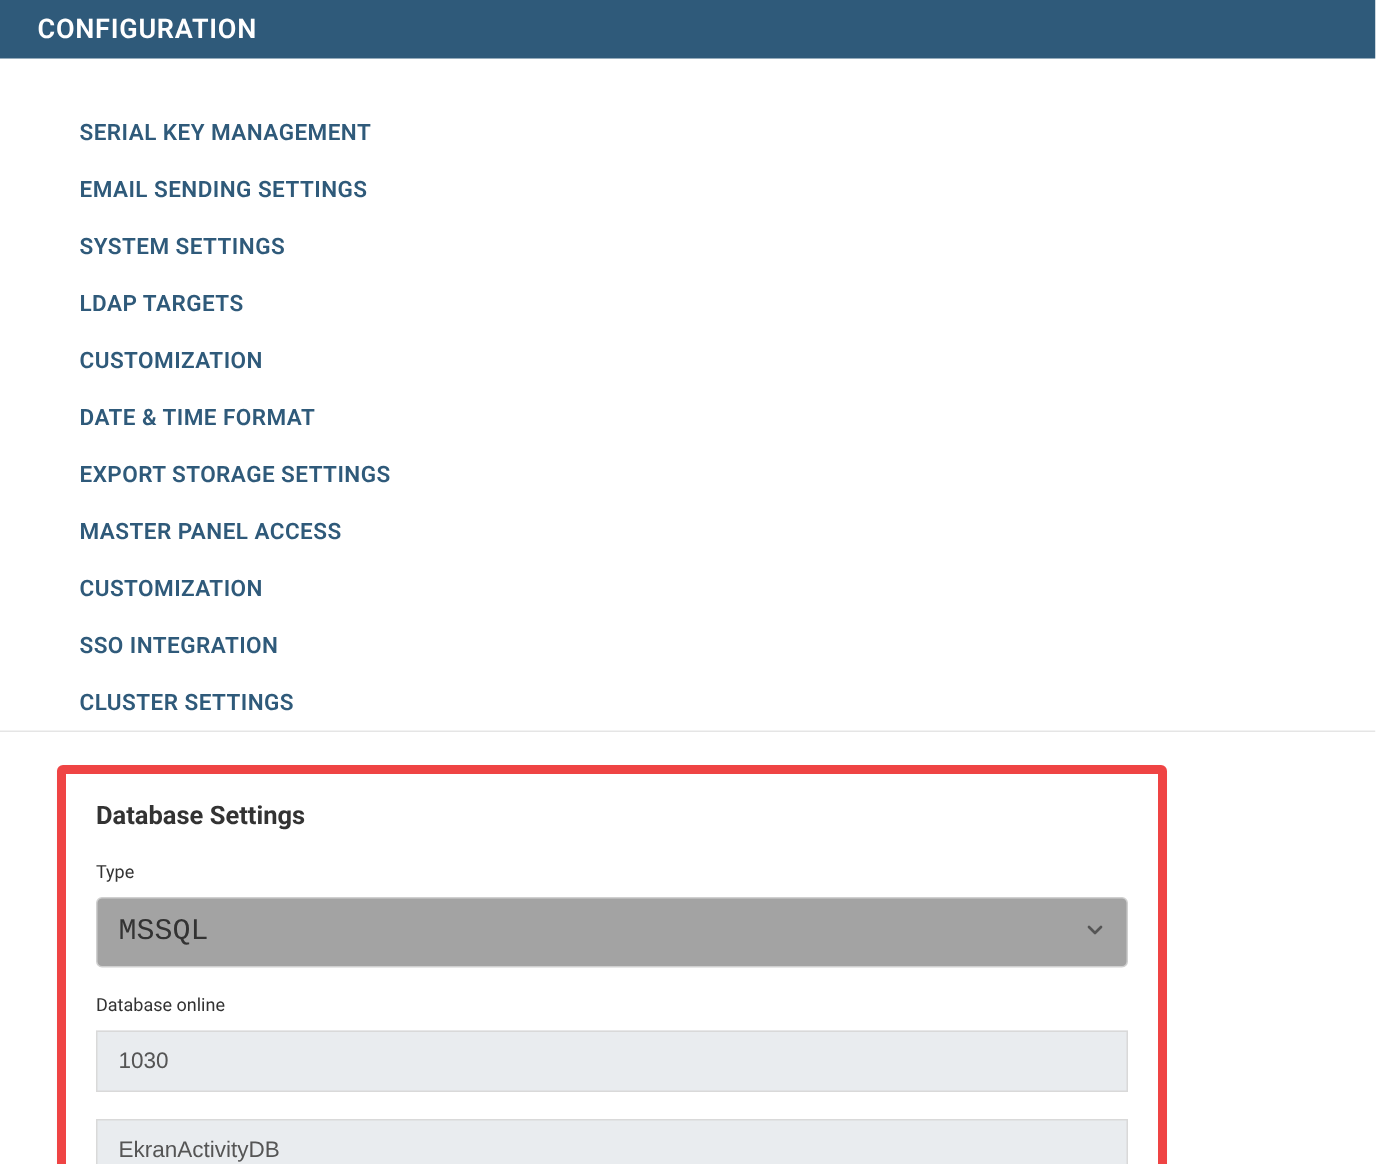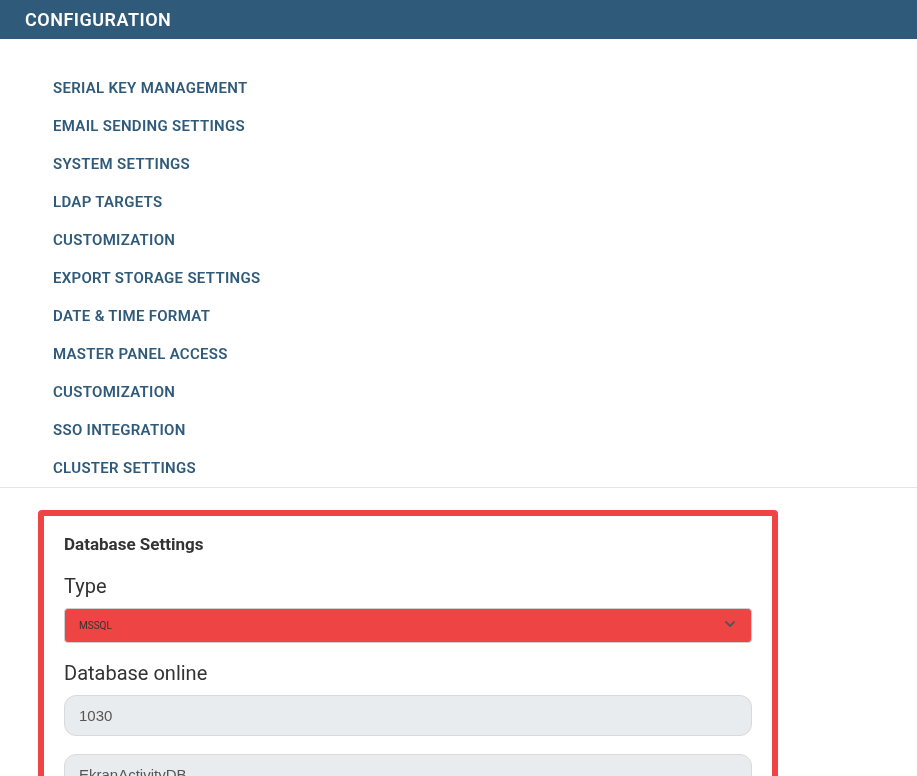--- a/index.html
+++ b/index.html
@@ -48,52 +48,53 @@
       font-size: 17px;
       font-weight: 700;
       color: #333;
       margin-bottom: 20px;
     }
     .form-group {
       margin-bottom: 18px;
     }
     .form-label {
       display: block;
-      font-size: 20px;
+      font-size: 12px;
       color: #333;
       margin-bottom: 10px;
       font-weight: 400;
     }
     .form-select-wrapper {
       position: relative;
     }
     .form-select {
       width: 100%;
       padding: 11px 14px;
-      font-size: 10px;
+      font-size: 20px;
       border: 1px solid #d0d0d0;
       border-radius: 4px;
-      background: #ef4444;
+      background: #a3a3a3;
       color: #333;
       appearance: none;
       cursor: pointer;
+      font-family: Liberation Mono, monospace;
     }
     .chevron-icon {
       position: absolute;
       right: 14px;
       top: 50%;
       transform: translateY(-50%);
       pointer-events: none;
     }
     .form-input {
       width: 100%;
       padding: 11px 14px;
       font-size: 15px;
       border: 1px solid #d9d9d9;
-      border-radius: 12px;
+      border-radius: 0;
       background: #e9ecef;
       color: #555;
     }
     .form-input:read-only {
       background: #e9ecef;
     }
     .alert-success {
       background: #d4edda;
       border: 1px solid #c3e6cb;
       border-radius: 4px;
@@ -109,22 +110,22 @@
   <span>CONFIGURATION</span>
 </div>
 
 <div class="tabs-container">
   <div class="tabs-row">
     <div class="tab-item">SERIAL KEY MANAGEMENT</div>
     <div class="tab-item">EMAIL SENDING SETTINGS</div>
     <div class="tab-item">SYSTEM SETTINGS</div>
     <div class="tab-item">LDAP TARGETS</div>
     <div class="tab-item">CUSTOMIZATION</div>
+    <div class="tab-item">DATE &amp; TIME FORMAT</div>
     <div class="tab-item">EXPORT STORAGE SETTINGS</div>
-    <div class="tab-item">DATE &amp; TIME FORMAT</div>
     <div class="tab-item">MASTER PANEL ACCESS</div>
     <div class="tab-item">CUSTOMIZATION</div>
     <div class="tab-item">SSO INTEGRATION</div>
     <div class="tab-item">CLUSTER SETTINGS</div>
   </div>
 </div>
 
 <div class="card">
   <div class="card-title">Database Settings</div>
 

